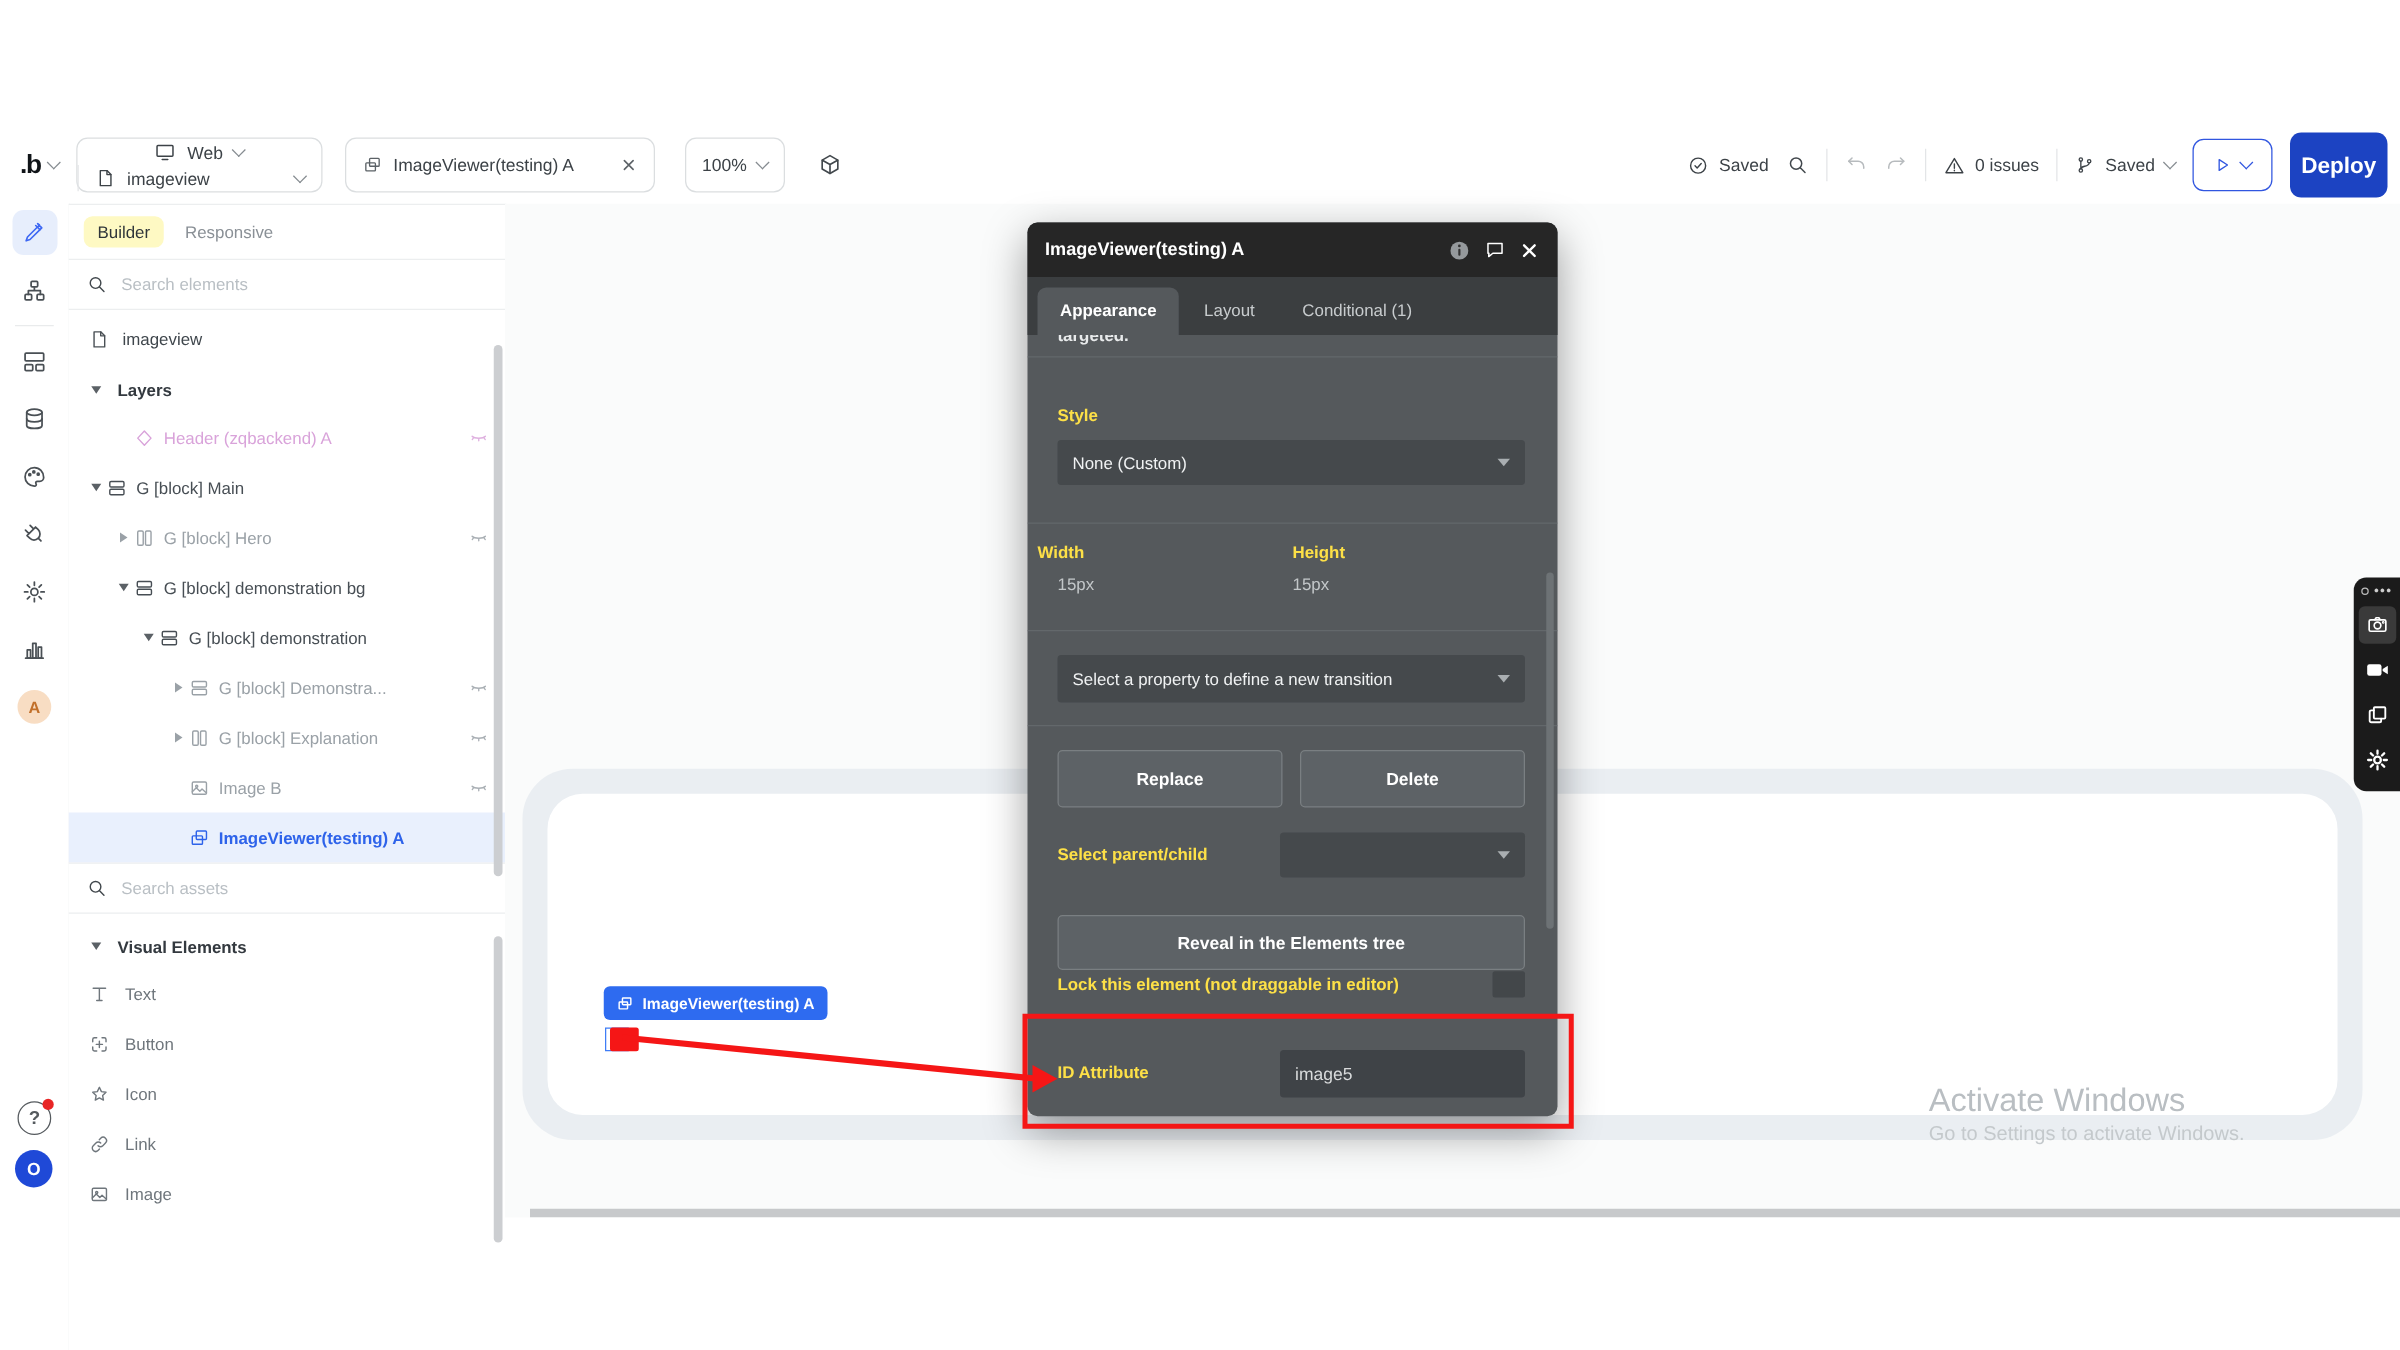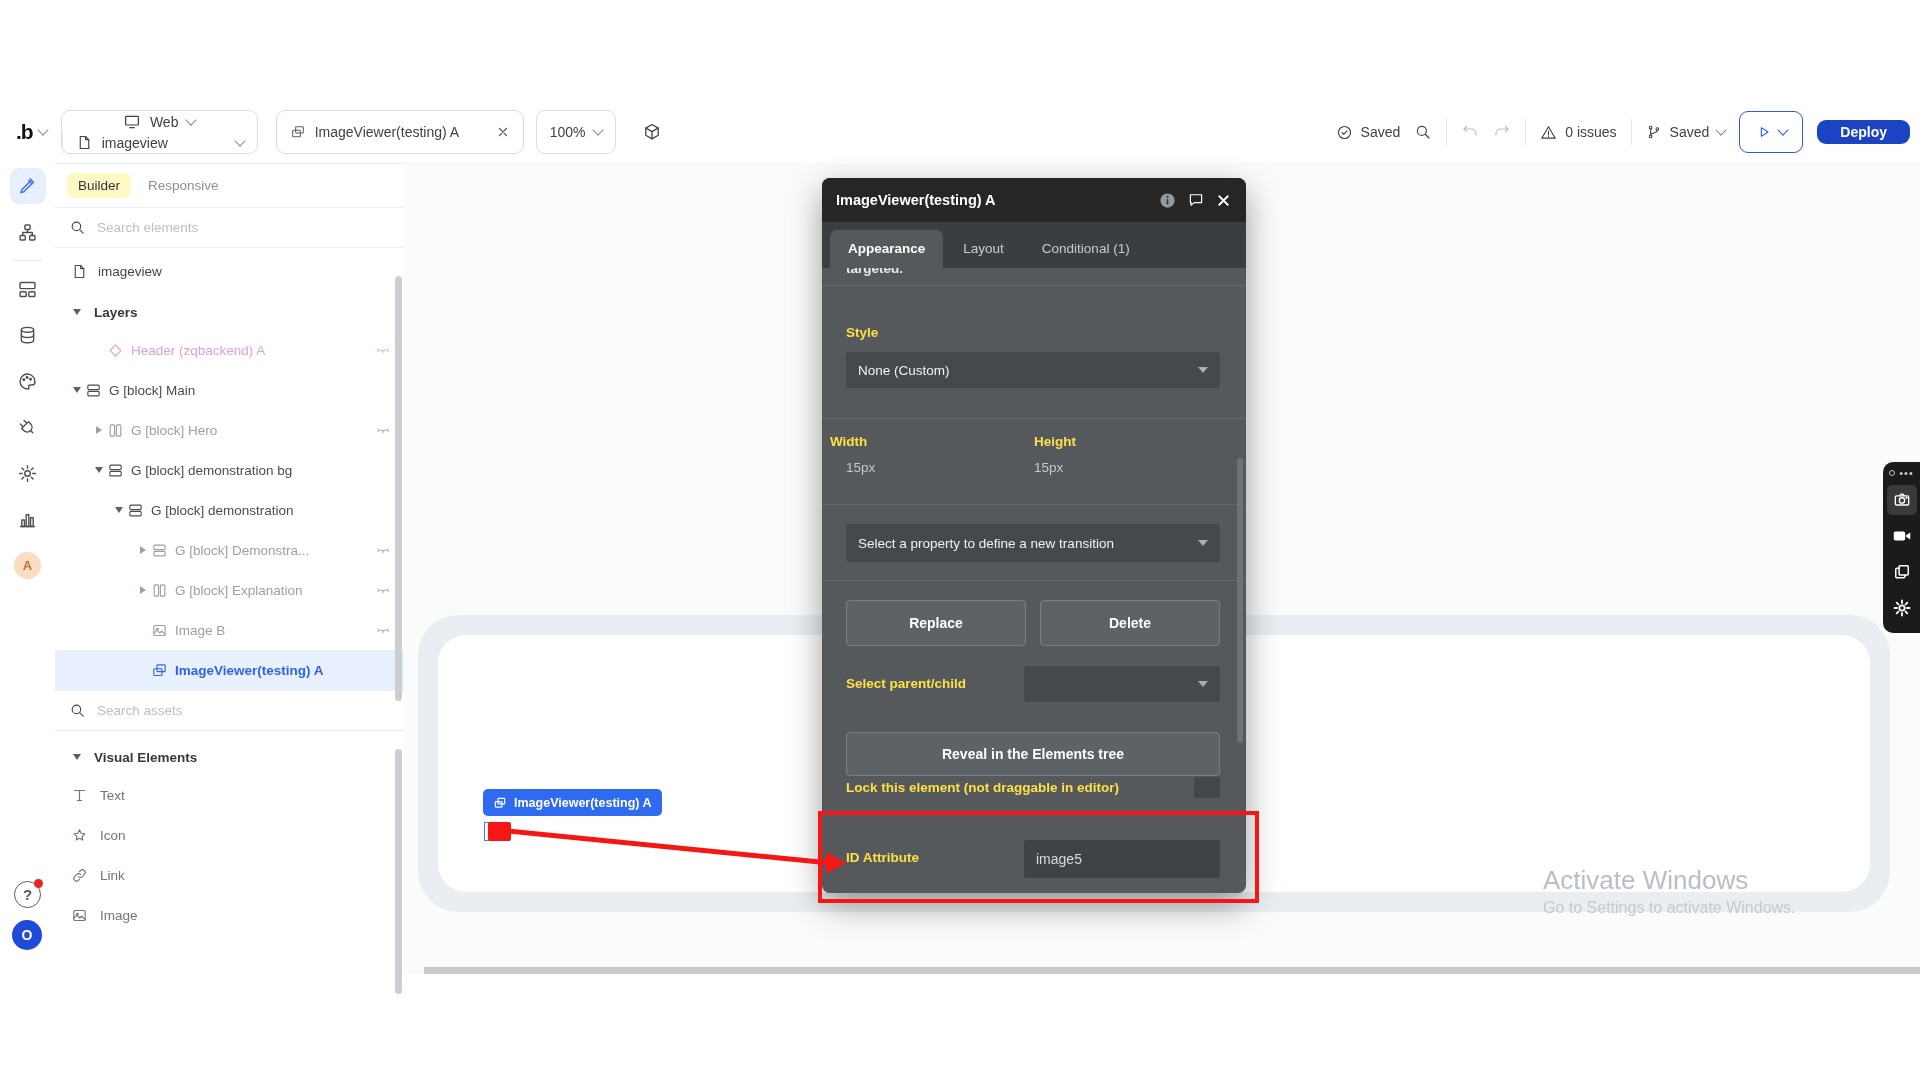--- a/index.html
+++ b/index.html
@@ -19,22 +19,22 @@
           background:#fff;color:#3c4247;font-size:14px;}
   .tseg{display:flex;align-items:center;gap:9px;padding:0 13px;height:100%;}
   .tseg + .tseg{border-left:1px solid #e3e5e7;}
   .sp{flex:1;}
   .tb-right{margin-left:auto;display:flex;align-items:center;gap:14px;}
   .vdiv{width:1px;height:26px;background:#e3e5e7;}
   .muted{color:#b9bdc0;}
   .tbtn{display:flex;align-items:center;gap:8px;font-size:14px;color:#3c4247;}
   .play-btn{width:62px;height:40px;border:1.5px solid #3156e0;border-radius:9px;display:flex;
             align-items:center;justify-content:center;gap:7px;color:#3156e0;background:#fff;}
-  .deploy-btn{height:24px;padding:0 23px;background:#1c43c2;color:#fff;border-radius:9px;border:none;
-              font-size:14px;font-weight:600;display:flex;align-items:center;}
+  .deploy-btn{height:52px;padding:0 9px;background:#1c43c2;color:#fff;border-radius:9px;border:none;
+              font-size:18px;font-weight:600;display:flex;align-items:center;}
 
   
   .rail{position:absolute;left:0;top:163px;bottom:0;width:55px;background:#fff;border-right:1px solid #e7e9ea;}
   .rail-item{width:55px;height:46px;display:flex;align-items:center;justify-content:center;color:#4a5055;}
   .rail-item.active .tile{background:#e7eefc;color:#3e68f3;}
   .tile{width:36px;height:36px;border-radius:9px;display:flex;align-items:center;justify-content:center;}
   .rail-div{height:1px;background:#e9ebec;margin:5px 12px;}
   .avatarA{width:27px;height:27px;border-radius:50%;background:#f8ddc3;color:#c2702a;font-size:13px;
            font-weight:700;display:flex;align-items:center;justify-content:center;}
   .qmark{position:absolute;left:14px;top:718px;width:25px;height:25px;border:1.7px solid #555a5e;border-radius:50%;
@@ -285,21 +285,21 @@
             <use href="#i-viewer"></use>
           </svg>
         <span>ImageViewer(testing) A</span>
         <span class="sp"></span>
         <svg class="ic" width="14" height="14" viewBox="0 0 24 24" style="color:#5b6166;stroke-width:2.2;">
             <use href="#i-x"></use>
           </svg>
       </div>
     </div>
 
-    <div class="tgroup" style="margin-left:12px;">
+    <div class="tgroup" style="margin-left:24px;">
       <div class="tseg">
         <span>100%</span>
         <span class="chev"></span>
       </div>
     </div>
 
     <svg class="ic" width="20" height="20" viewBox="0 0 24 24" style="margin-left:26px;color:#42484d;">
         <use href="#i-cube"></use>
       </svg>
 
@@ -530,20 +530,26 @@
     <span>Visual Elements</span>
   </div>
   <div class="ve-row">
     <svg class="ic" width="17" height="17" viewBox="0 0 24 24">
         <use href="#i-textT"></use>
       </svg>
     <span>Text</span>
   </div>
   <div class="ve-row">
     <svg class="ic" width="17" height="17" viewBox="0 0 24 24">
+        <use href="#i-btnplus"></use>
+      </svg>
+    <span>Button</span>
+  </div>
+  <div class="ve-row">
+    <svg class="ic" width="17" height="17" viewBox="0 0 24 24">
         <use href="#i-star"></use>
       </svg>
     <span>Icon</span>
   </div>
   <div class="ve-row">
     <svg class="ic" width="17" height="17" viewBox="0 0 24 24">
         <use href="#i-link"></use>
       </svg>
     <span>Link</span>
   </div>

